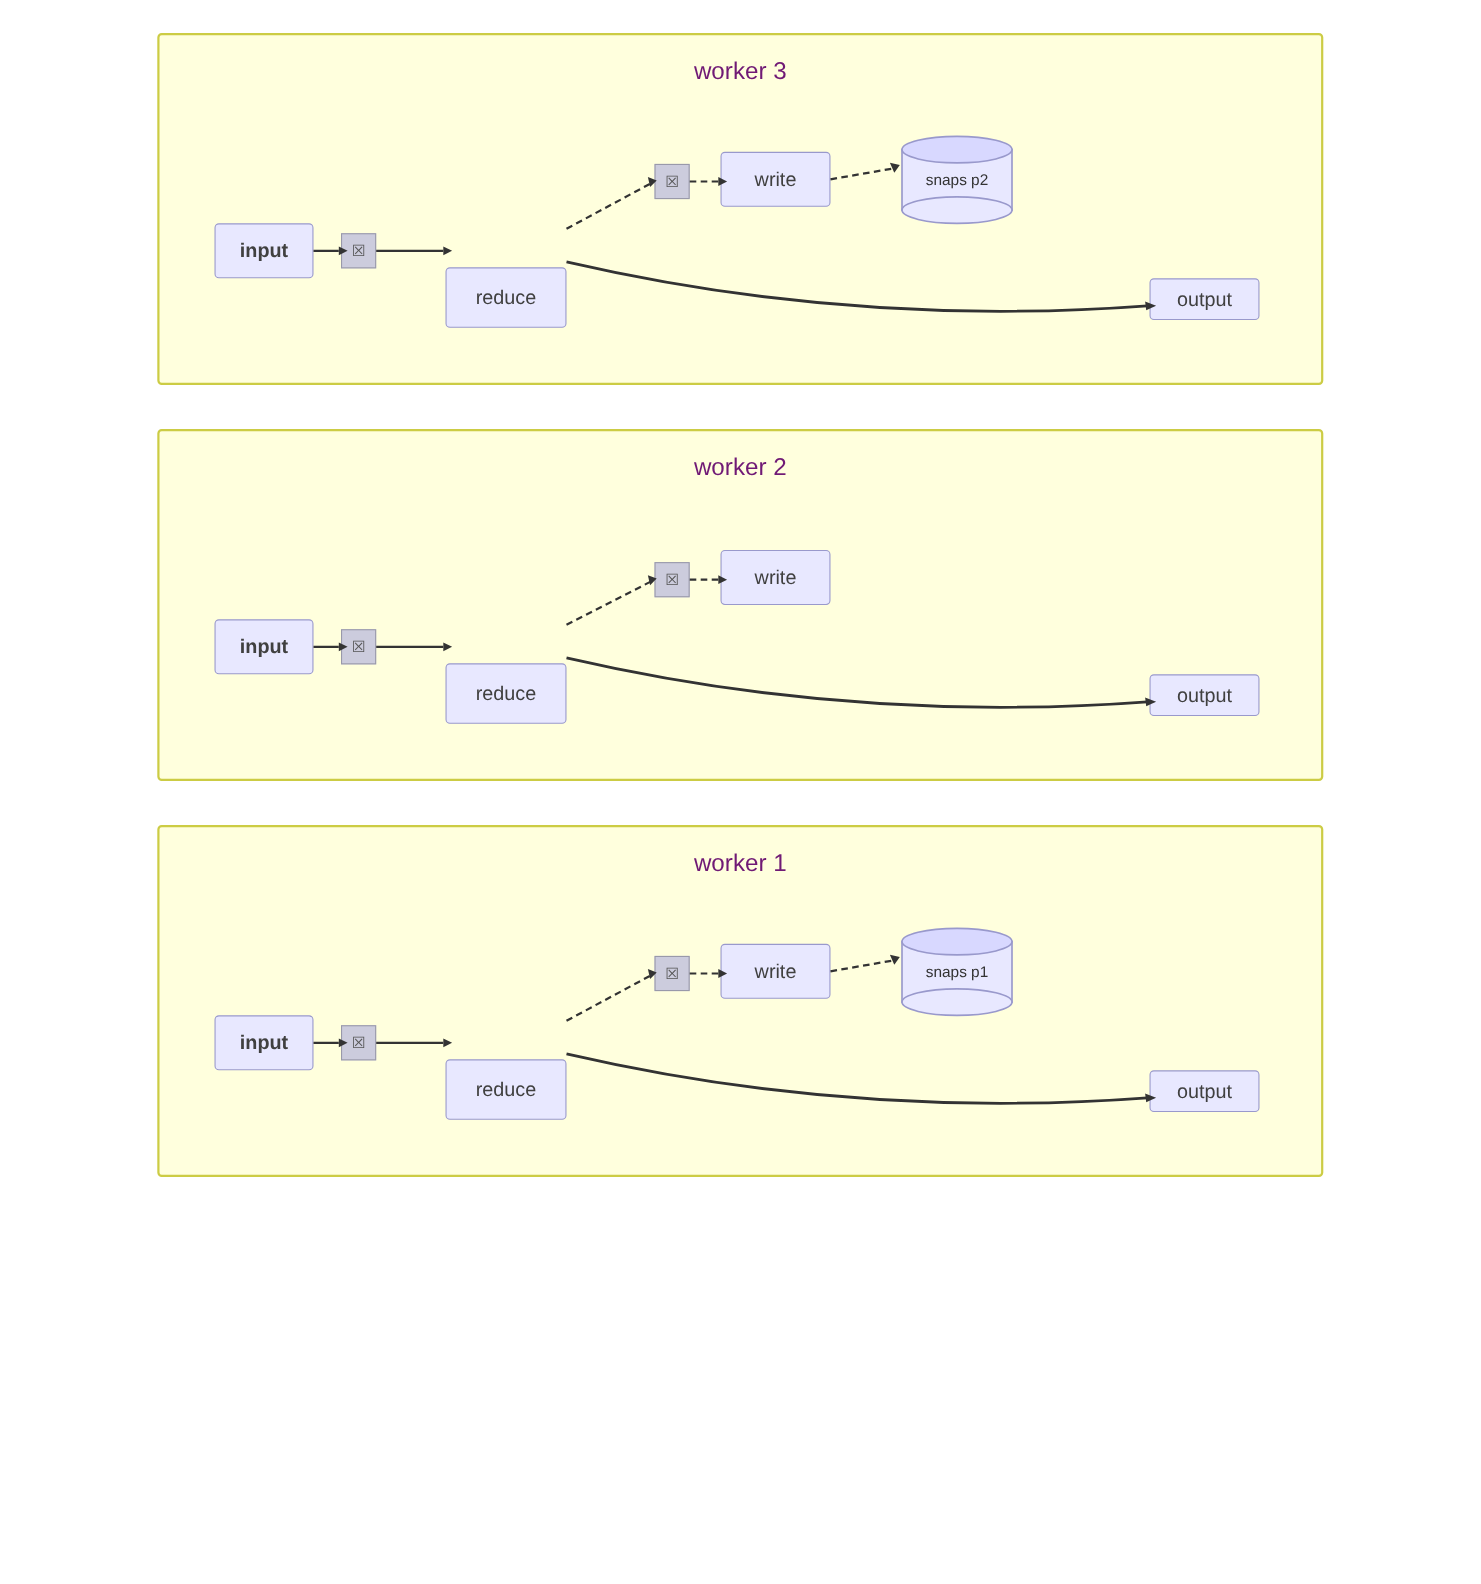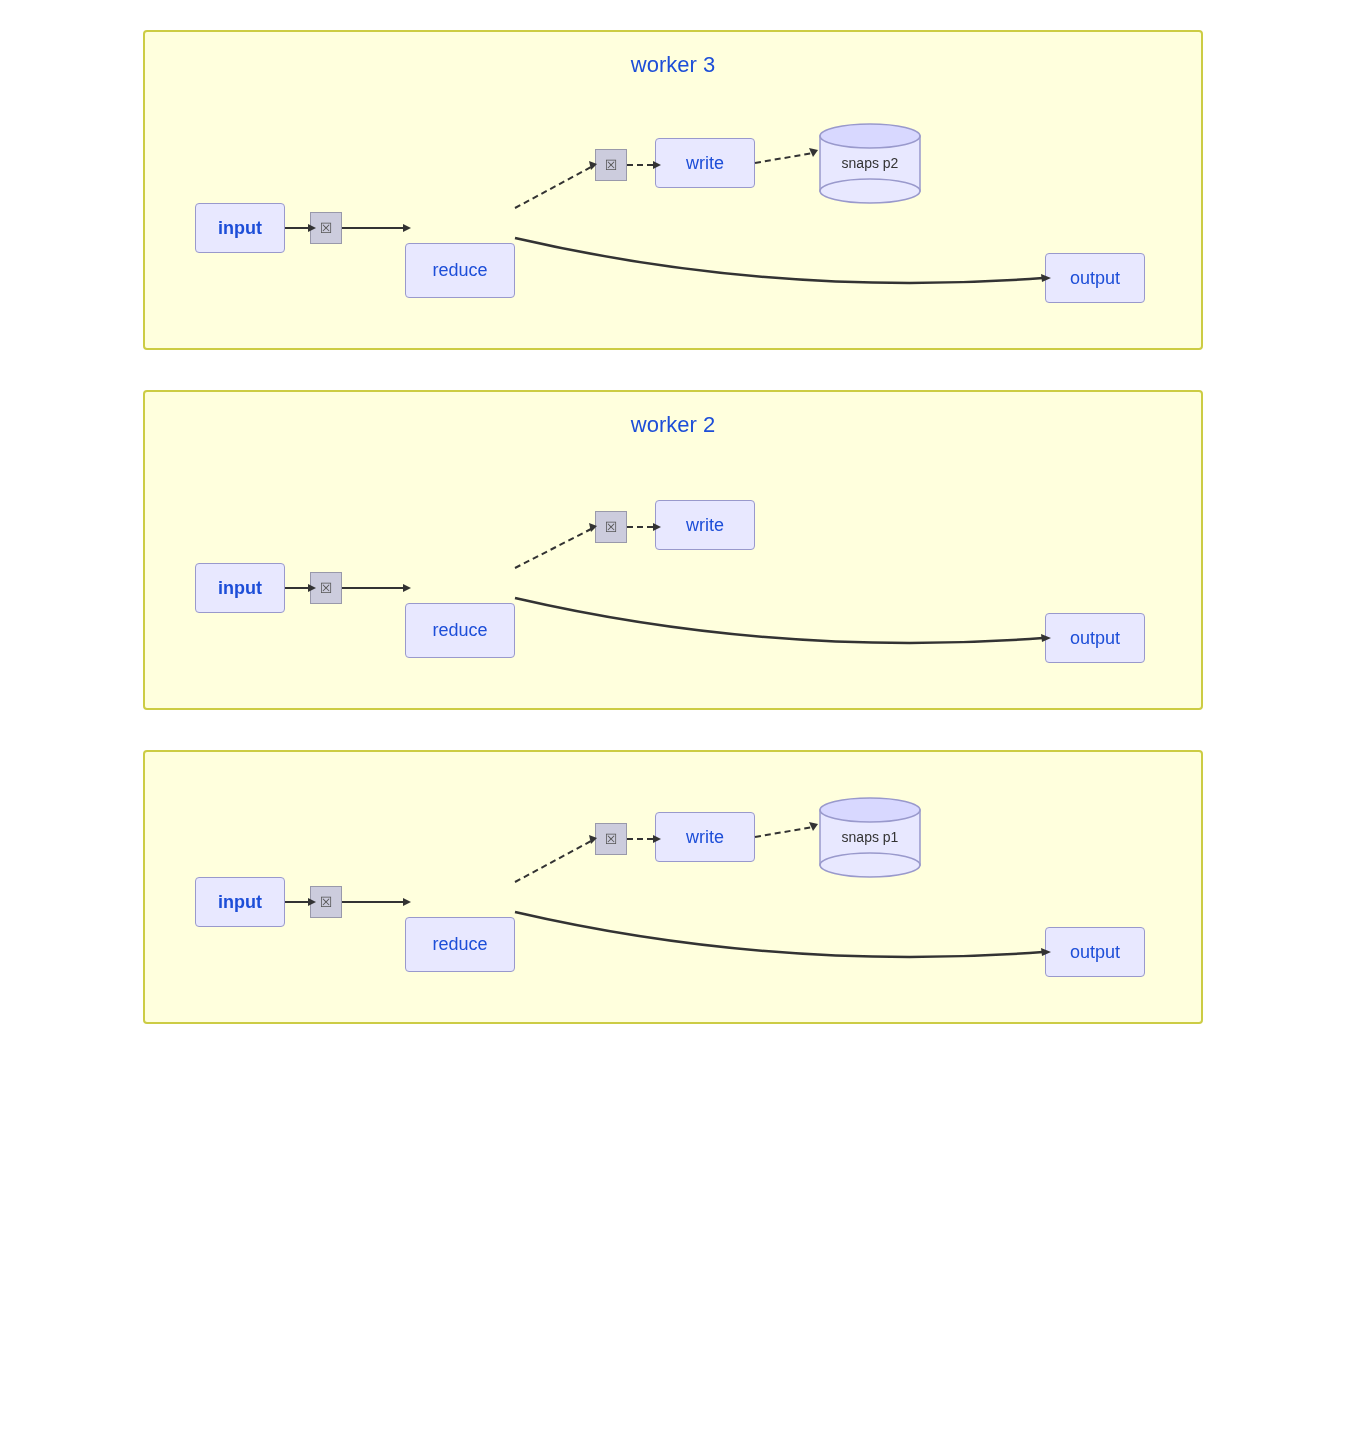--- a/index.html
+++ b/index.html
@@ -20,40 +20,40 @@
       border: 2px solid #cccc44;
       border-radius: 4px;
       padding: 20px 30px 30px 30px;
       position: relative;
     }
 
     .worker-title {
       text-align: center;
       font-size: 22px;
       font-weight: 500;
-      color: #1d4ed8;
+      color: #701a75;
       margin-bottom: 20px;
     }
 
     .diagram-area {
       position: relative;
       height: 220px;
     }
 
     
     .node {
       position: absolute;
       border: 1.5px solid #9999cc;
       background: #e8e8ff;
       border-radius: 4px;
       display: flex;
       align-items: center;
       justify-content: center;
       font-size: 18px;
-      color: #1d4ed8;
+      color: #404040;
     }
 
     .node-input {
       width: 90px;
       height: 50px;
       top: 105px;
       left: 20px;
       font-weight: bold;
     }
 
@@ -67,21 +67,21 @@
 
     .node-write {
       width: 100px;
       height: 50px;
       top: 40px;
       left: 480px;
     }
 
     .node-output {
       width: 100px;
-      height: 50px;
+      height: 38px;
       top: 155px;
       left: 870px;
     }
 
     
     .db-node {
       position: absolute;
       display: flex;
       flex-direction: column;
       align-items: flex-start;
@@ -236,20 +236,21 @@
       <line x1="452" y1="69" x2="478" y2="69" stroke="#333" stroke-width="2" stroke-dasharray="6,4"></line>
       <polygon points="478,65 486,69 478,73" fill="#333"></polygon>
 
       <path d="M 340 140 Q 600 200 868 180" stroke="#333" stroke-width="2.5" fill="none"></path>
       <polygon points="866,176 876,180 867,184" fill="#333"></polygon>
     </svg>
   </div>
 </div>
 
 <div class="worker-container">
+  <div class="worker-title">worker 1</div>
   <div class="diagram-area">
     <div class="node node-input">
       <span>input</span>
     </div>
 
     <div class="barrier barrier-1">☒</div>
 
     <div class="node node-reduce">
       <span>reduce</span>
     </div>

